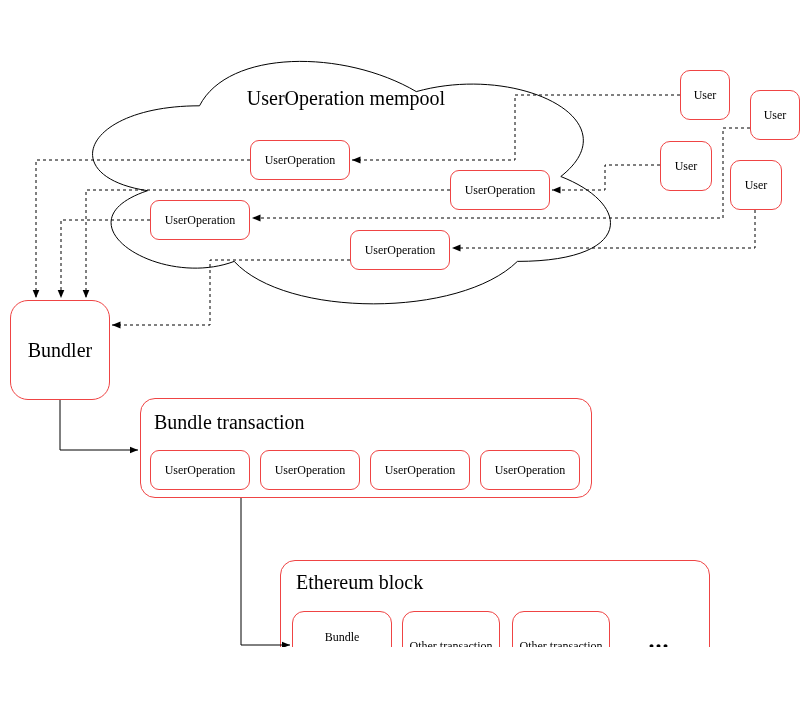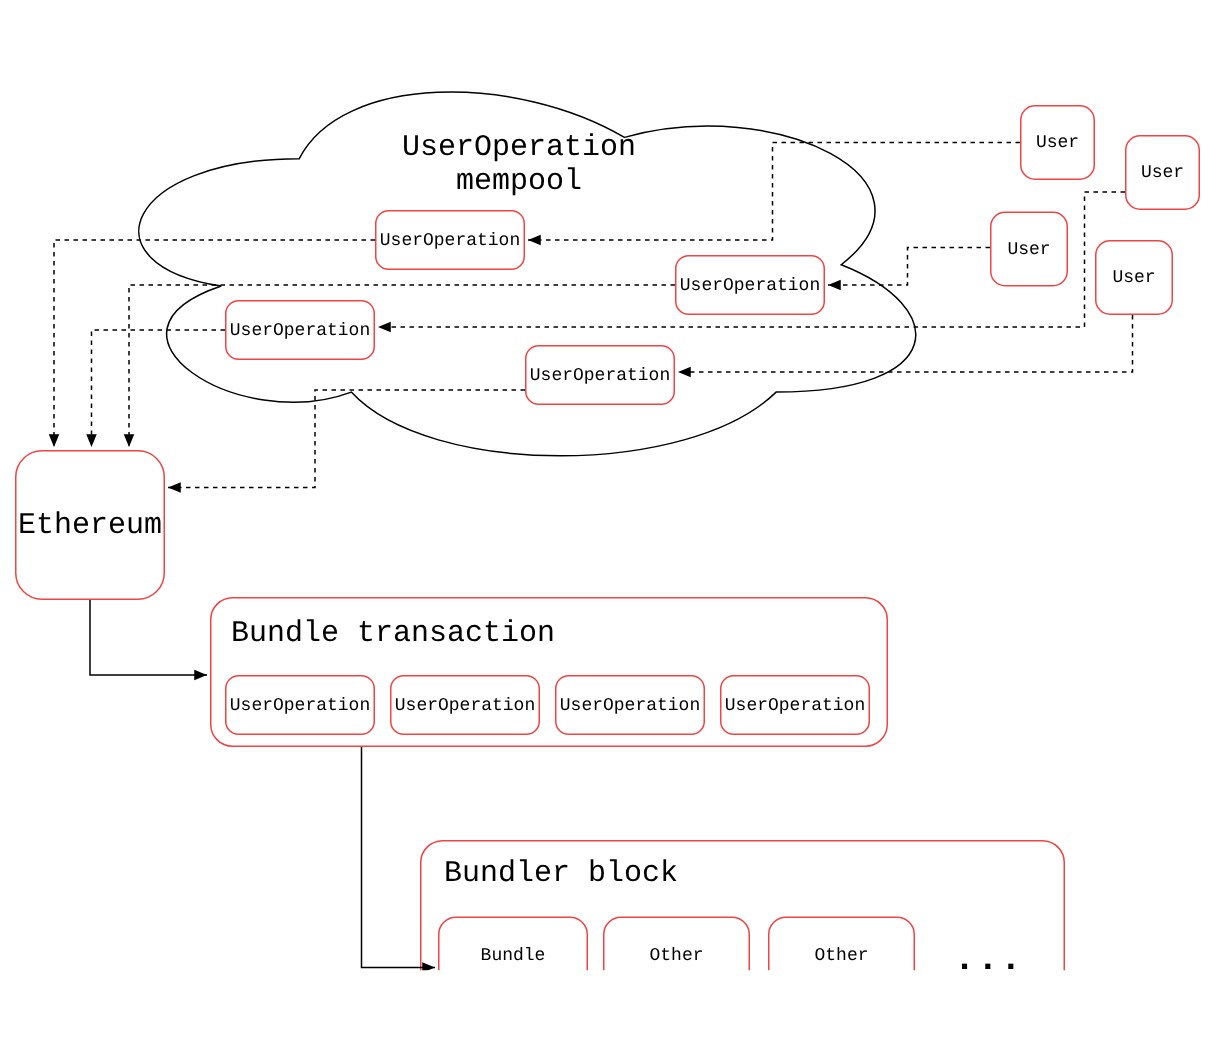--- a/index.html
+++ b/index.html
@@ -1,18 +1,18 @@
 <!DOCTYPE html>
 <html><head>
 <meta charset="utf-8">
 <style>
   html,body { margin:0; padding:0; background:#ffffff; }
   .stage {
     position:relative; width:811px; height:647px; background:#ffffff;
-    font-family:Liberation Mono, monospace; color:#000; overflow:hidden;
+    font-family:Liberation Serif, serif; color:#000; overflow:hidden;
   }
   svg.layer { position:absolute; left:0; top:0; pointer-events:none; }
   .node {
     position:absolute; box-sizing:border-box; background:#ffffff;
     border:1px solid #ef4444; display:flex; align-items:center; justify-content:center;
     text-align:center; z-index:2;
   }
   .op-box   { border-radius:9px;  font-size:12px; }
   .user-box { border-radius:10px; font-size:12px; }
   .bundler-box { border-radius:18px; font-size:20px; }
@@ -69,40 +69,40 @@
     <span>User</span>
   </div>
   <div class="node user-box" style="left:660px; top:141px; width:52px; height:50px;">
     <span>User</span>
   </div>
   <div class="node user-box" style="left:730px; top:160px; width:52px; height:50px;">
     <span>User</span>
   </div>
 
   <div class="node bundler-box" style="left:10px; top:300px; width:100px; height:100px;">
-    <span>Ethereum</span>
+    <span>Bundler</span>
   </div>
 
   <div class="node container-box" style="left:140px; top:398px; width:452px; height:100px;"></div>
   <div class="container-title" style="left:154px; top:411px;">Bundle transaction</div>
   <div class="node op-box" style="left:150px; top:450px; width:100px; height:40px;">
     <span>UserOperation</span>
   </div>
   <div class="node op-box" style="left:260px; top:450px; width:100px; height:40px;">
     <span>UserOperation</span>
   </div>
   <div class="node op-box" style="left:370px; top:450px; width:100px; height:40px;">
     <span>UserOperation</span>
   </div>
   <div class="node op-box" style="left:480px; top:450px; width:100px; height:40px;">
     <span>UserOperation</span>
   </div>
 
   <div class="node container-box" style="left:280px; top:560px; width:430px; height:130px;"></div>
-  <div class="container-title" style="left:296px; top:571px;">Bundler block</div>
+  <div class="container-title" style="left:296px; top:571px;">Ethereum block</div>
   <div class="node tx-box" style="left:292px; top:611px; width:100px; height:70px;">
     <span>Bundle transaction</span>
   </div>
   <div class="node tx-box" style="left:402px; top:611px; width:98px; height:70px;">
     <span>Other transaction</span>
   </div>
   <div class="node tx-box" style="left:512px; top:611px; width:98px; height:70px;">
     <span>Other transaction</span>
   </div>
   <div class="ellipsis">...</div>

